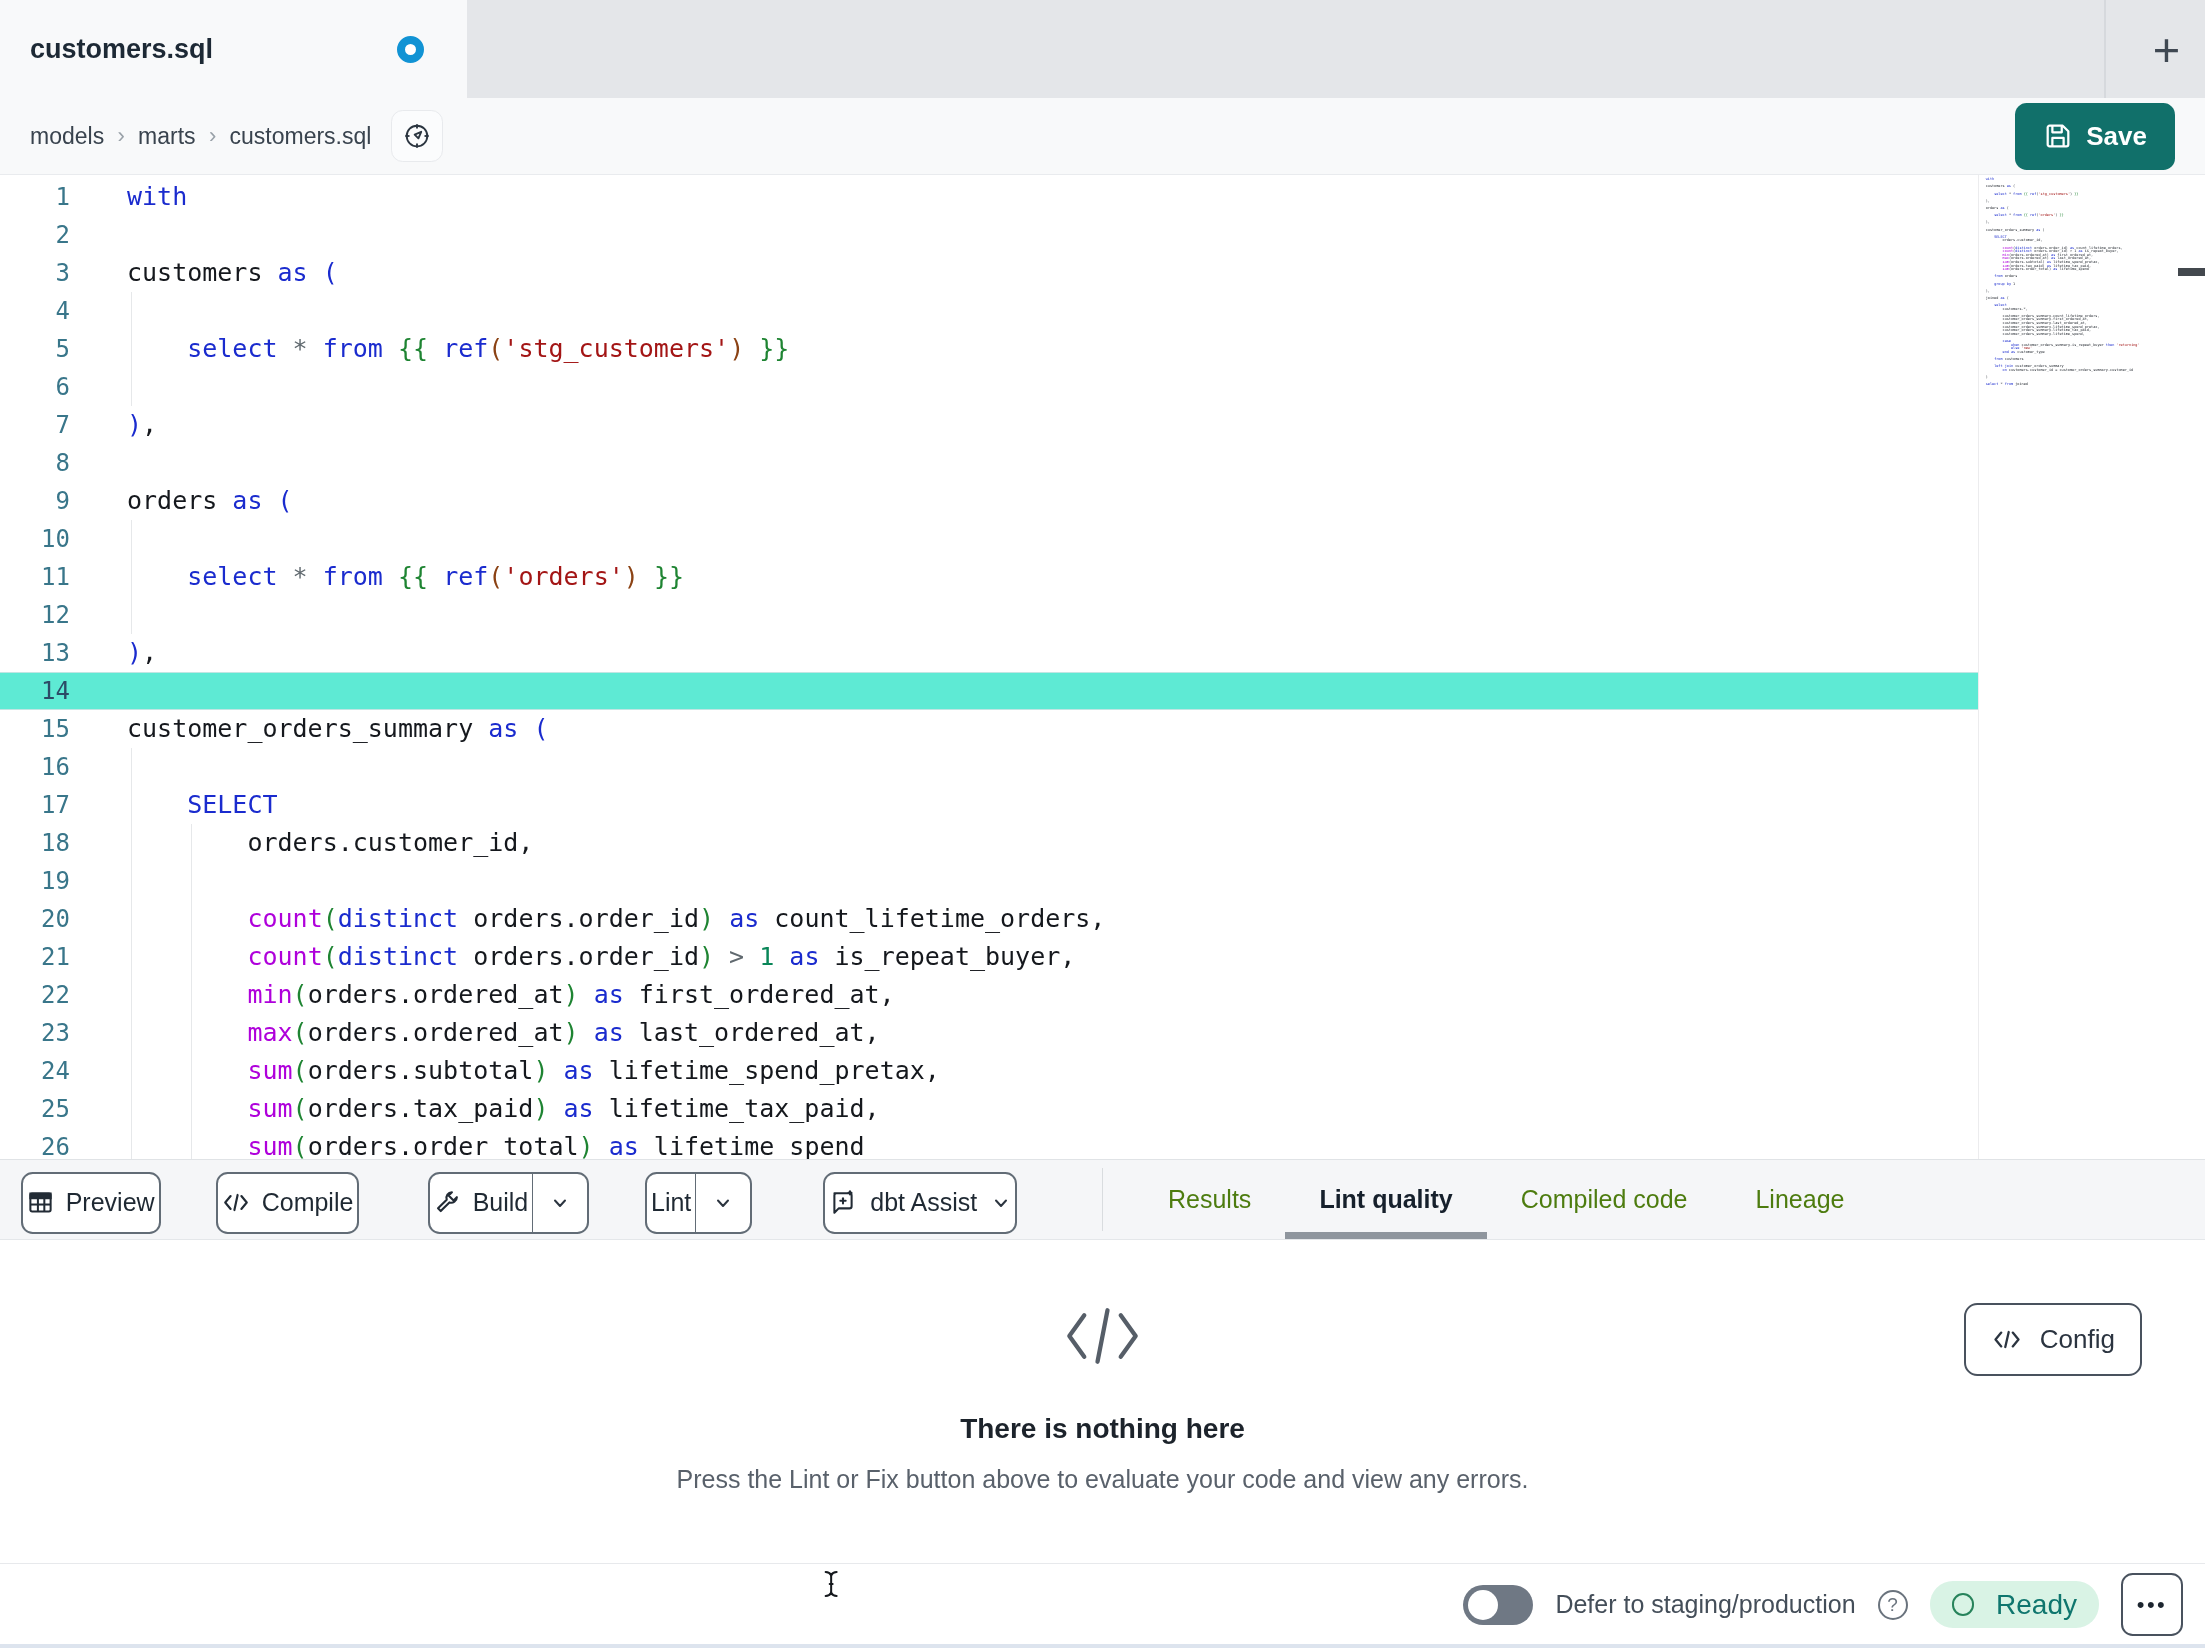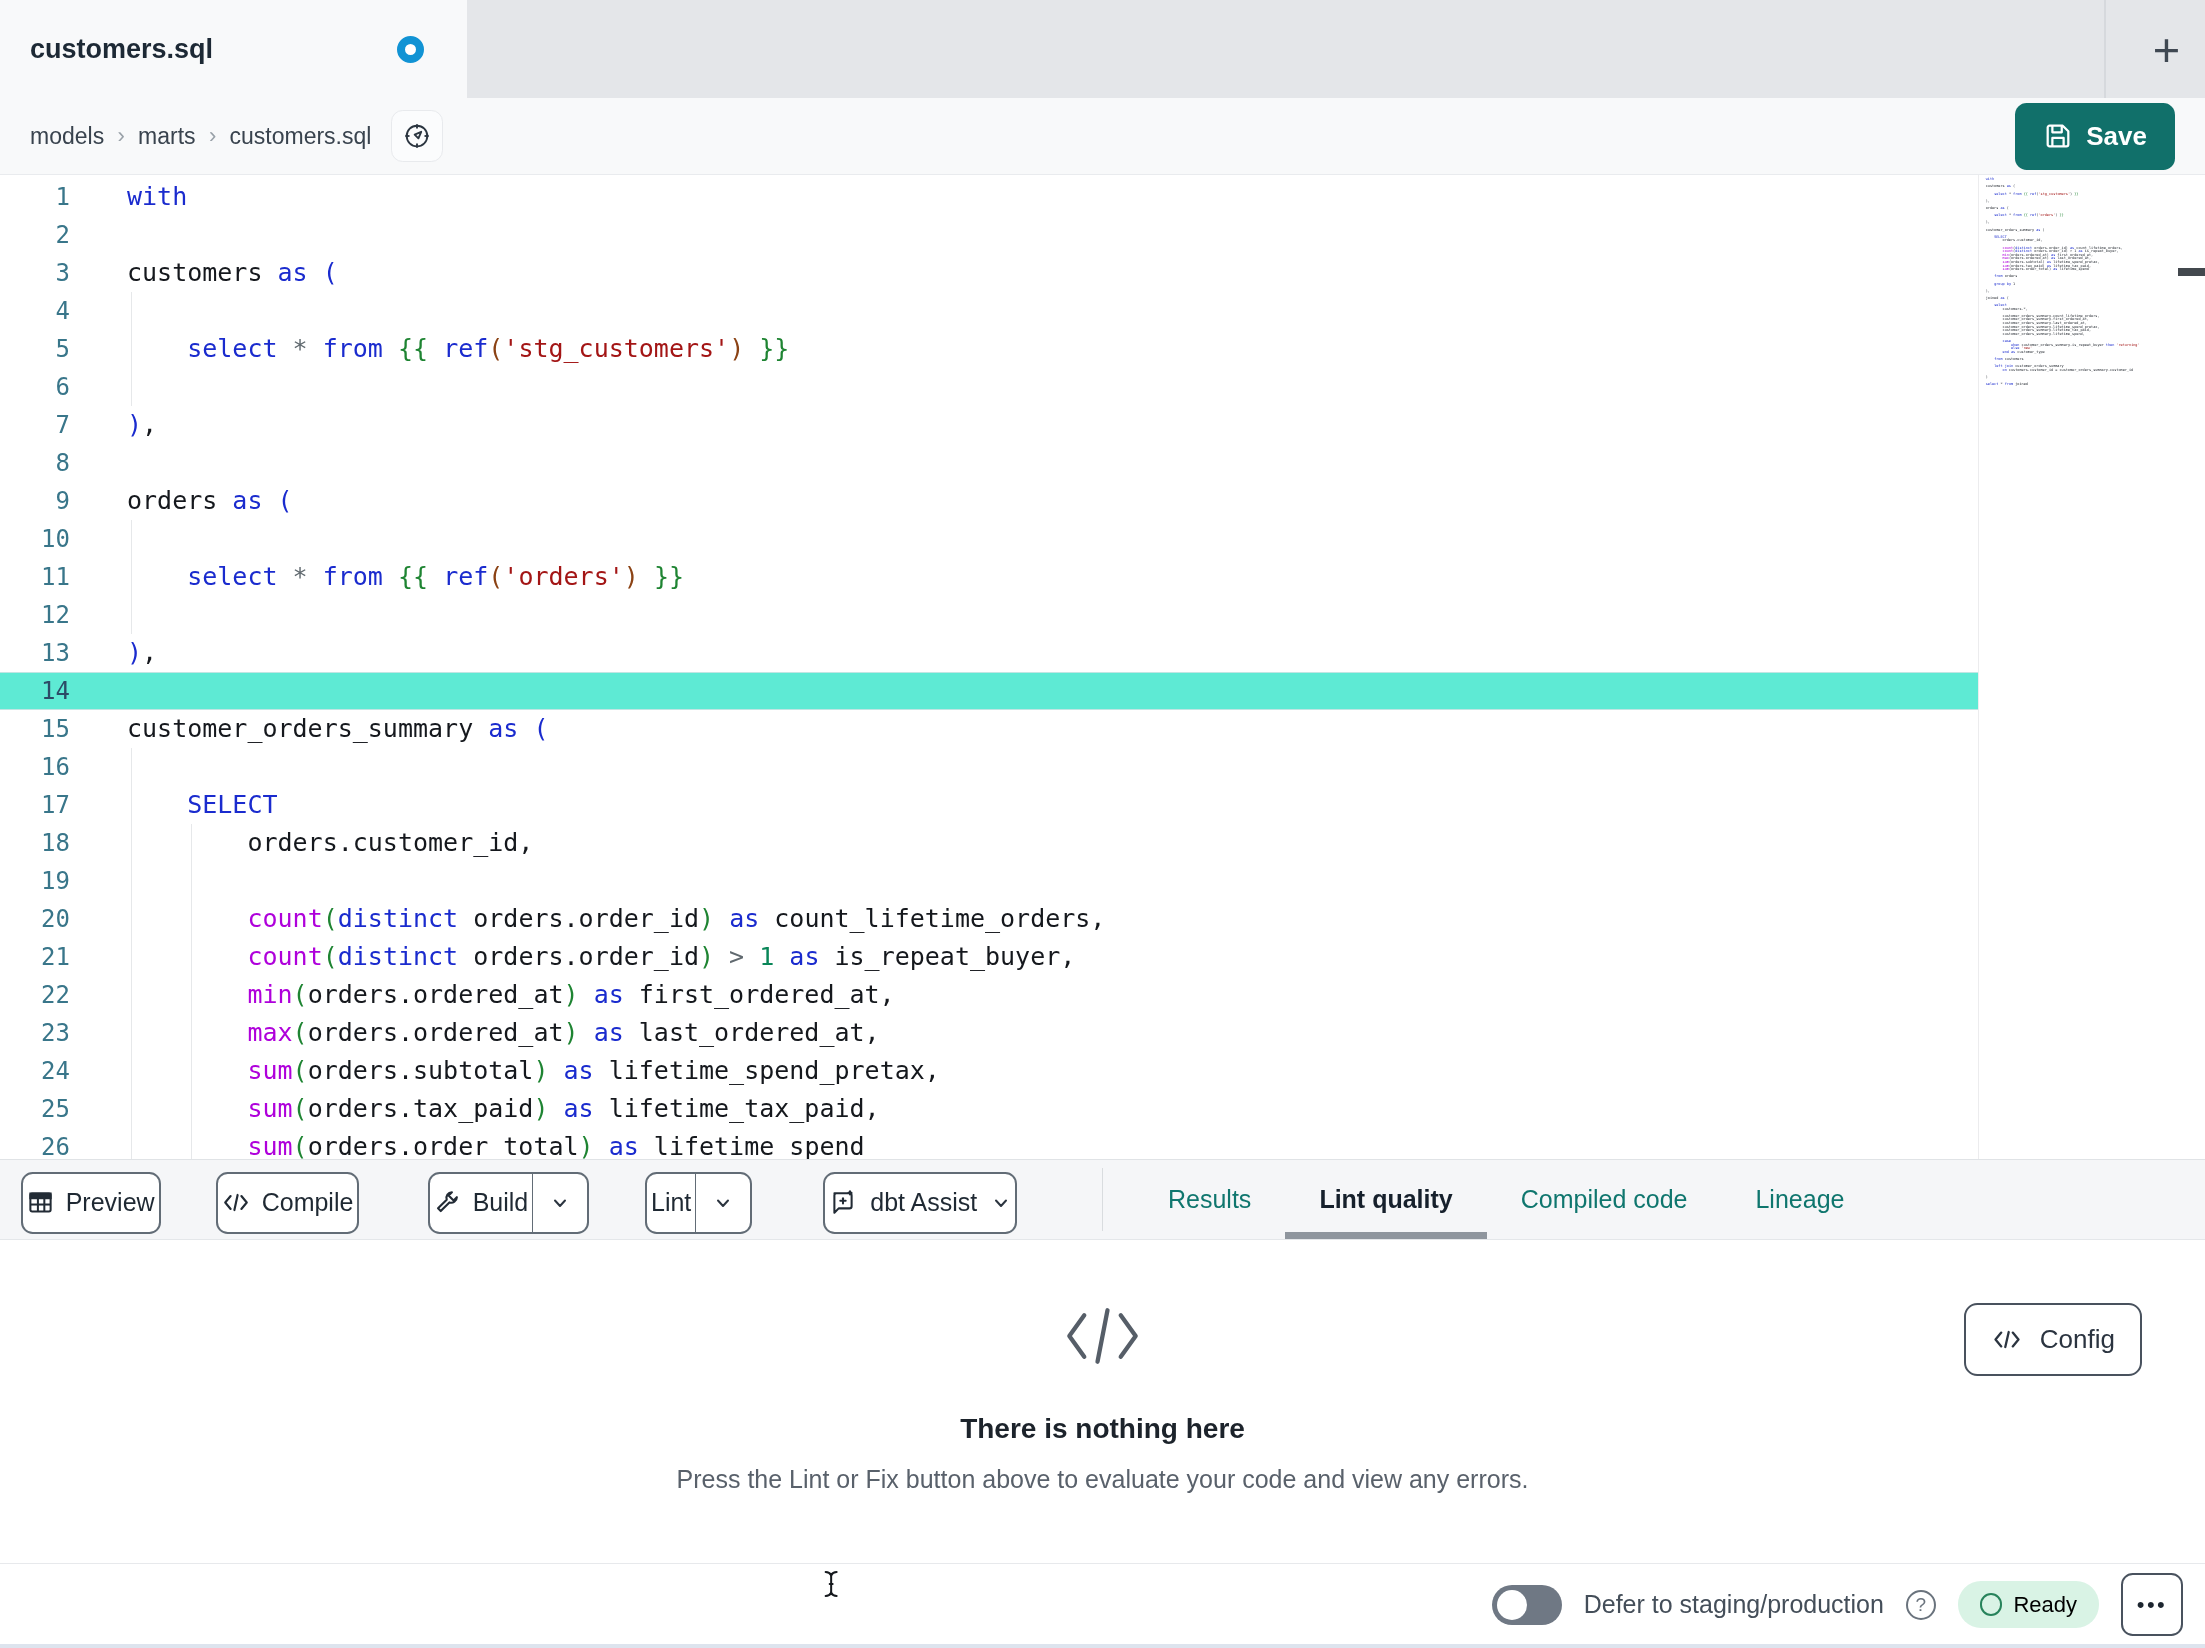--- a/index.html
+++ b/index.html
@@ -56,21 +56,21 @@
   
   .actionbar { top:1159px; height:81px; background:#f5f6f8; border-top:0.8px solid #e0e3e6;
     border-bottom:0.8px solid #e4e7ea; }
   .btn { position:absolute; top:11.7px; height:62px; background:#fff; border:2.1px solid #626c76;
     border-radius:11.7px; display:flex; align-items:center; font-size:25px; color:#1f2933; cursor:pointer; }
   .btn .seg { display:flex; align-items:center; gap:11.7px; padding:0 4px; height:100%; }
   .btn .chev-seg { border-left:1.7px solid #626c76; width:55px; justify-content:center; padding:0; }
   .ab-divider { position:absolute; left:1102px; top:8.3px; width:0.8px; height:63px; background:#d9dcdf; }
   .ptabs { position:absolute; left:1134px; top:0; height:79px; display:flex; align-items:center; gap:0; }
   .ptab { position:relative; height:79px; display:flex; align-items:center; padding:0 34px;
-    font-size:25px; color:#0f766e; cursor:pointer; }
+    font-size:25px; color:#4d7c0f; cursor:pointer; }
   .ptab.active { font-weight:bold; color:#16202c; }
   .ptab.active::after { content:""; position:absolute; left:0; right:0; bottom:0; height:6.7px; background:#8f969e; }
 
   
   .panel { top:1240px; height:323px; background:#fff; }
   .config-btn { position:absolute; right:63px; top:63px; height:73px; padding:0 25px;
     background:#fff; border:2.1px solid #49525e; border-radius:13.3px; display:flex; align-items:center;
     gap:17px; font-size:26px; color:#2b3440; cursor:pointer; }
   .empty { position:absolute; left:0; right:0; top:62px; text-align:center; }
   .empty-icon { color:#565e68; }
@@ -80,21 +80,21 @@
   
   .statusbar { top:1563px; height:85px; background:#fff; border-top:0.8px solid #e7e9ec; }
   .statusbar::after { content:""; position:absolute; left:0; right:0; bottom:0; height:4.2px; background:#dde4ee; }
   .sb-right { position:absolute; right:22px; top:0; height:81px; display:flex; align-items:center; gap:22px; }
   .toggle { width:70px; height:40px; border-radius:20px; background:#6f7884; position:relative; cursor:pointer; }
   .toggle .knob { position:absolute; left:5px; top:5px; width:30px; height:30px; border-radius:50%; background:#fff; }
   .defer-label { font-size:25px; color:#444e59; }
   .help-circ { width:30px; height:30px; border:2.1px solid #6a737d; border-radius:50%;
     display:flex; align-items:center; justify-content:center; font-size:19px; color:#6a737d; cursor:pointer; }
   .ready-pill { height:47px; padding:0 22px; border-radius:23px; background:#d9f3e5;
-    display:flex; align-items:center; gap:11px; font-size:22px; color:#000000; }
+    display:flex; align-items:center; gap:22px; font-size:28px; color:#0f766e; }
   .ready-circ { width:22.5px; height:22.5px; border:2.9px solid #27835b; border-radius:50%; }
   .more-btn { width:62px; height:63px; border:2.1px solid #49525e; border-radius:11.7px; background:#fff;
     display:flex; align-items:center; justify-content:center; font-size:22px; letter-spacing:2.5px;
     color:#1d2630; cursor:pointer; }
   .ibeam { position:absolute; left:822px; top:1570px; }
   svg { display:block; }
 </style>
 </head>
 <body>
 

